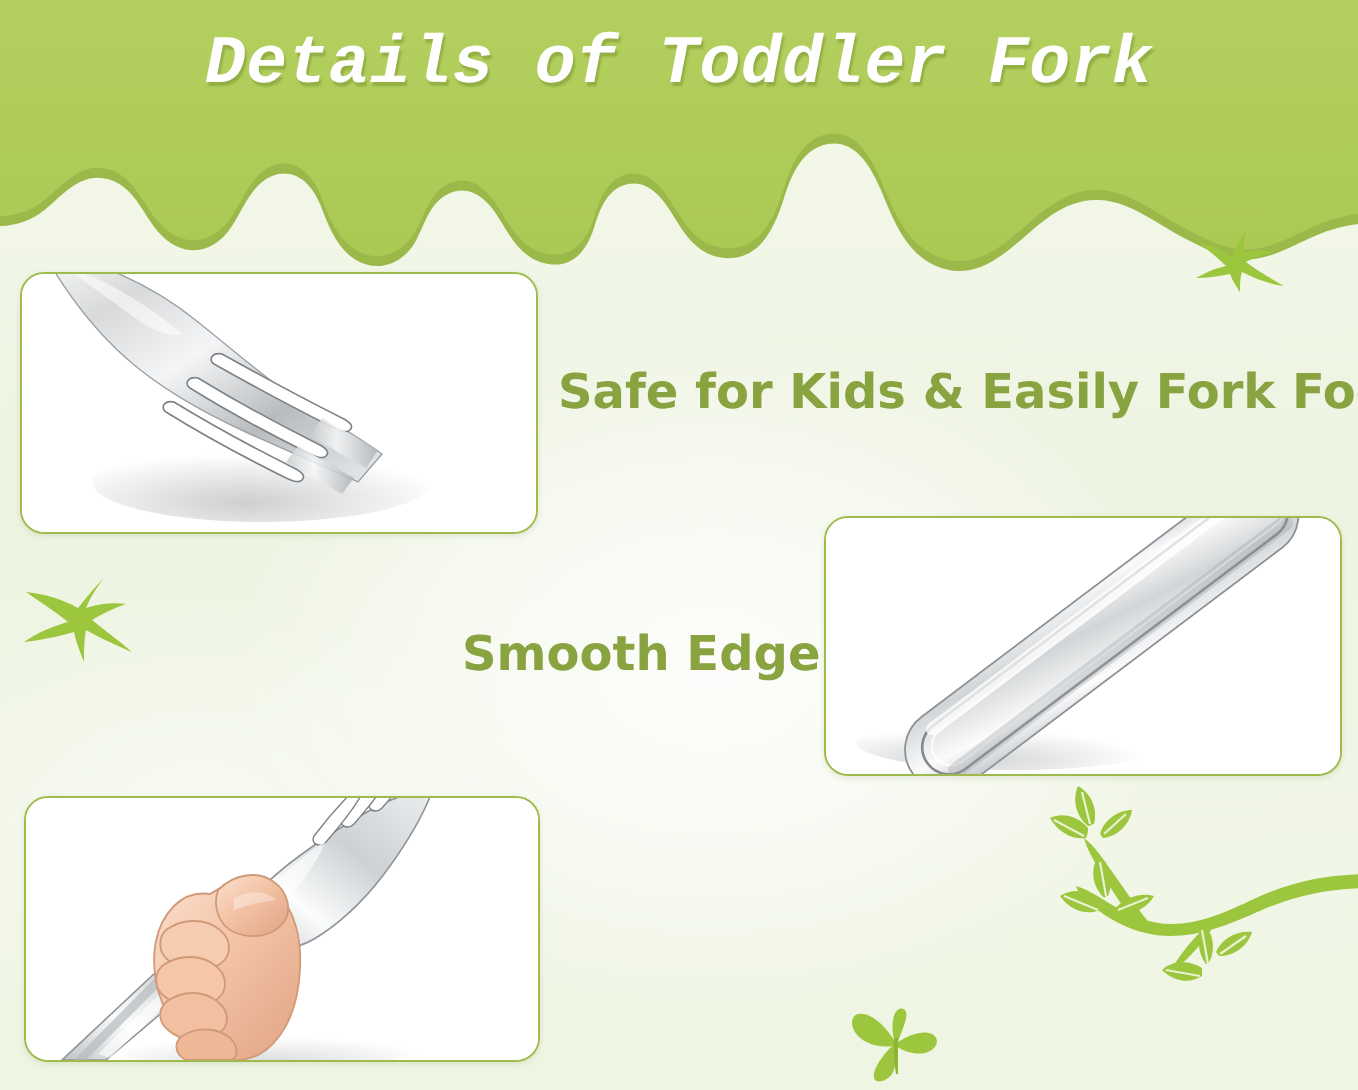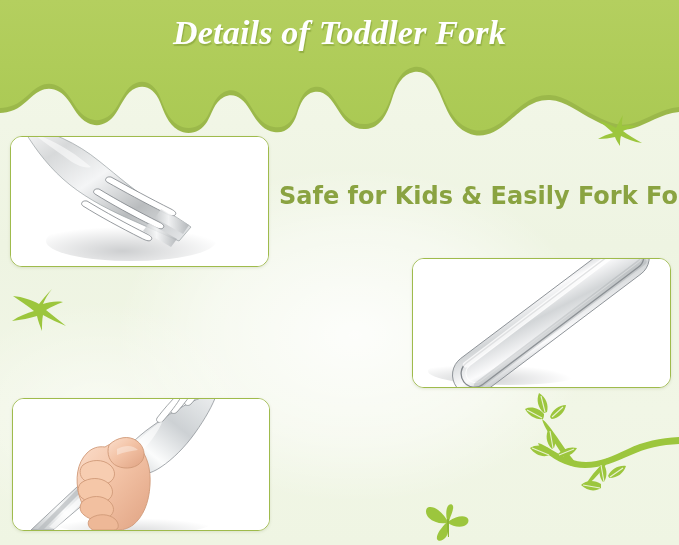--- a/index.html
+++ b/index.html
@@ -59,21 +59,21 @@
     left: 0;
     top: 14px;
     width: 679px;
     text-align: center;
     color: #ffffff;
     font-size: 34px;
     font-weight: bold;
     font-style: italic;
     letter-spacing: 0.2px;
     text-shadow: 1px 2px 1px rgba(110,140,40,0.45);
-    font-family: Liberation Serif, serif;
+    font-family: Liberation Mono, monospace;
     white-space: nowrap;
   }
 
   
   .card {
     position: absolute;
     background: #ffffff;
     border: 1px solid #9fbb4c;
     border-radius: 12px;
     box-shadow: 0 1px 3px rgba(120,140,80,0.18);
@@ -278,20 +278,21 @@
           <path d="M150,72 L178,88 L172,97 L144,81 Z"></path>
           <path d="M138,86 L166,102 L160,110 L132,94 Z"></path>
         </g>
 
         <path fill="#ffffff" opacity="0.55" d="M22,-4 C44,4 64,16 80,30 C74,32 64,28 54,20 C40,10 28,2 22,-4 Z"></path>
       </svg>
     </div>
   </div>
   <div class="caption" id="caption-1">Safe for Kids &amp; Easily Fork Food</div>
 
+  <div class="caption" id="caption-2">Smooth Edge</div>
   <div class="card" id="card-edge">
     <div class="card-inner">
       <svg viewBox="0 0 257 128" width="257" height="128" xmlns="http://www.w3.org/2000/svg">
         <defs>
           <linearGradient id="steel2" x1="0" y1="1" x2="1" y2="0">
             <stop offset="0%" stop-color="#b9bdc0"></stop>
             <stop offset="25%" stop-color="#fbfbfc"></stop>
             <stop offset="55%" stop-color="#d2d5d7"></stop>
             <stop offset="80%" stop-color="#fafafb"></stop>
             <stop offset="100%" stop-color="#c3c7ca"></stop>

